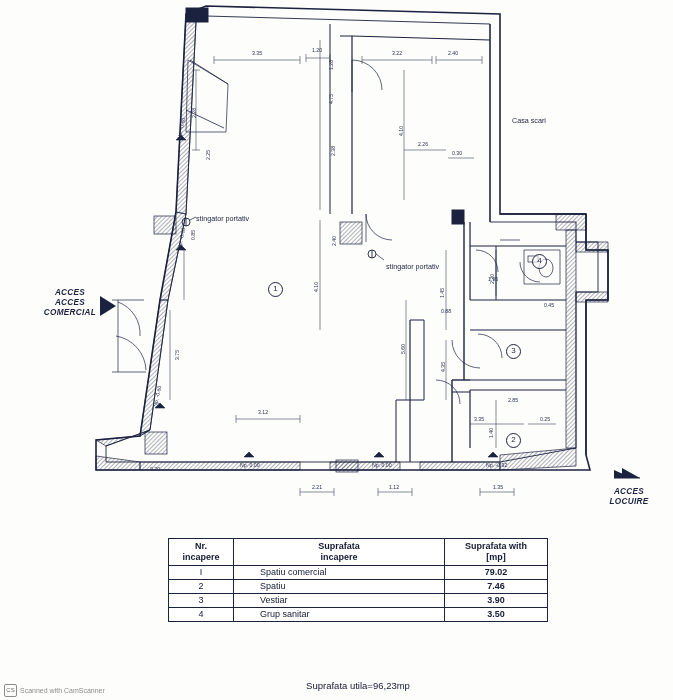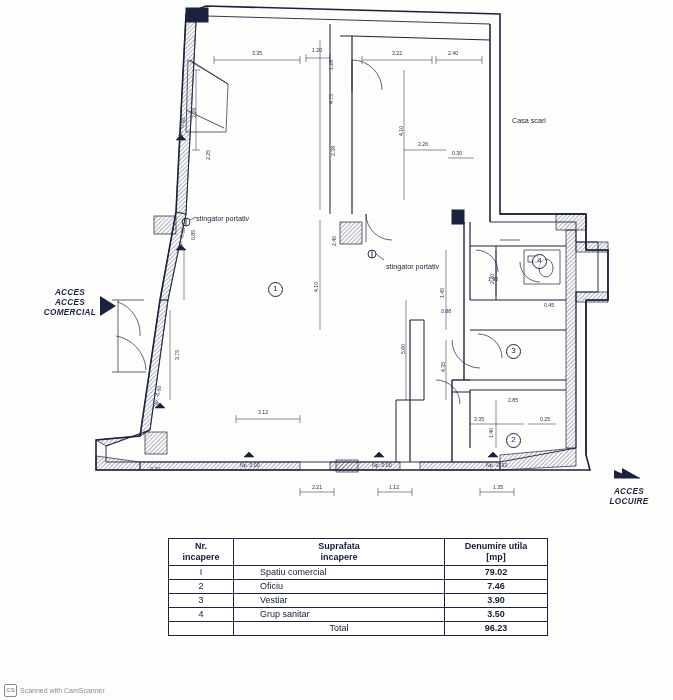--- a/index.html
+++ b/index.html
@@ -276,54 +276,50 @@
         <tr>
           <th class="nr">
             <span style="display:block">Nr.</span>
             <span style="display:block">incapere</span>
           </th>
           <th>
             <span style="display:block">Suprafata</span>
             <span style="display:block">incapere</span>
           </th>
           <th class="area">
-            <span style="display:block">Denumire utila</span>
+            <span style="display:block">Suprafata with</span>
             <span style="display:block">[mp]</span>
           </th>
         </tr>
       </thead>
       <tbody>
         <tr>
           <td class="nr">I</td>
           <td class="name">Spatiu comercial</td>
           <td class="area">79.02</td>
         </tr>
         <tr>
           <td class="nr">2</td>
-          <td class="name">Oficiu</td>
+          <td class="name">Spatiu</td>
           <td class="area">7.46</td>
         </tr>
         <tr>
           <td class="nr">3</td>
           <td class="name">Vestiar</td>
           <td class="area">3.90</td>
         </tr>
         <tr>
           <td class="nr">4</td>
           <td class="name">Grup sanitar</td>
           <td class="area">3.50</td>
         </tr>
-        <tr>
-          <td class="nr"></td>
-          <td>Total</td>
-          <td class="area">96.23</td>
-        </tr>
       </tbody>
     </table>
   </div>
 
+  <div class="tot-line">Suprafata utila=96,23mp</div>
 
   <div class="cs">
     <div class="box">CS</div>
     <div class="txt">Scanned with CamScanner</div>
   </div>
 
 </div>
 
 </body></html>

